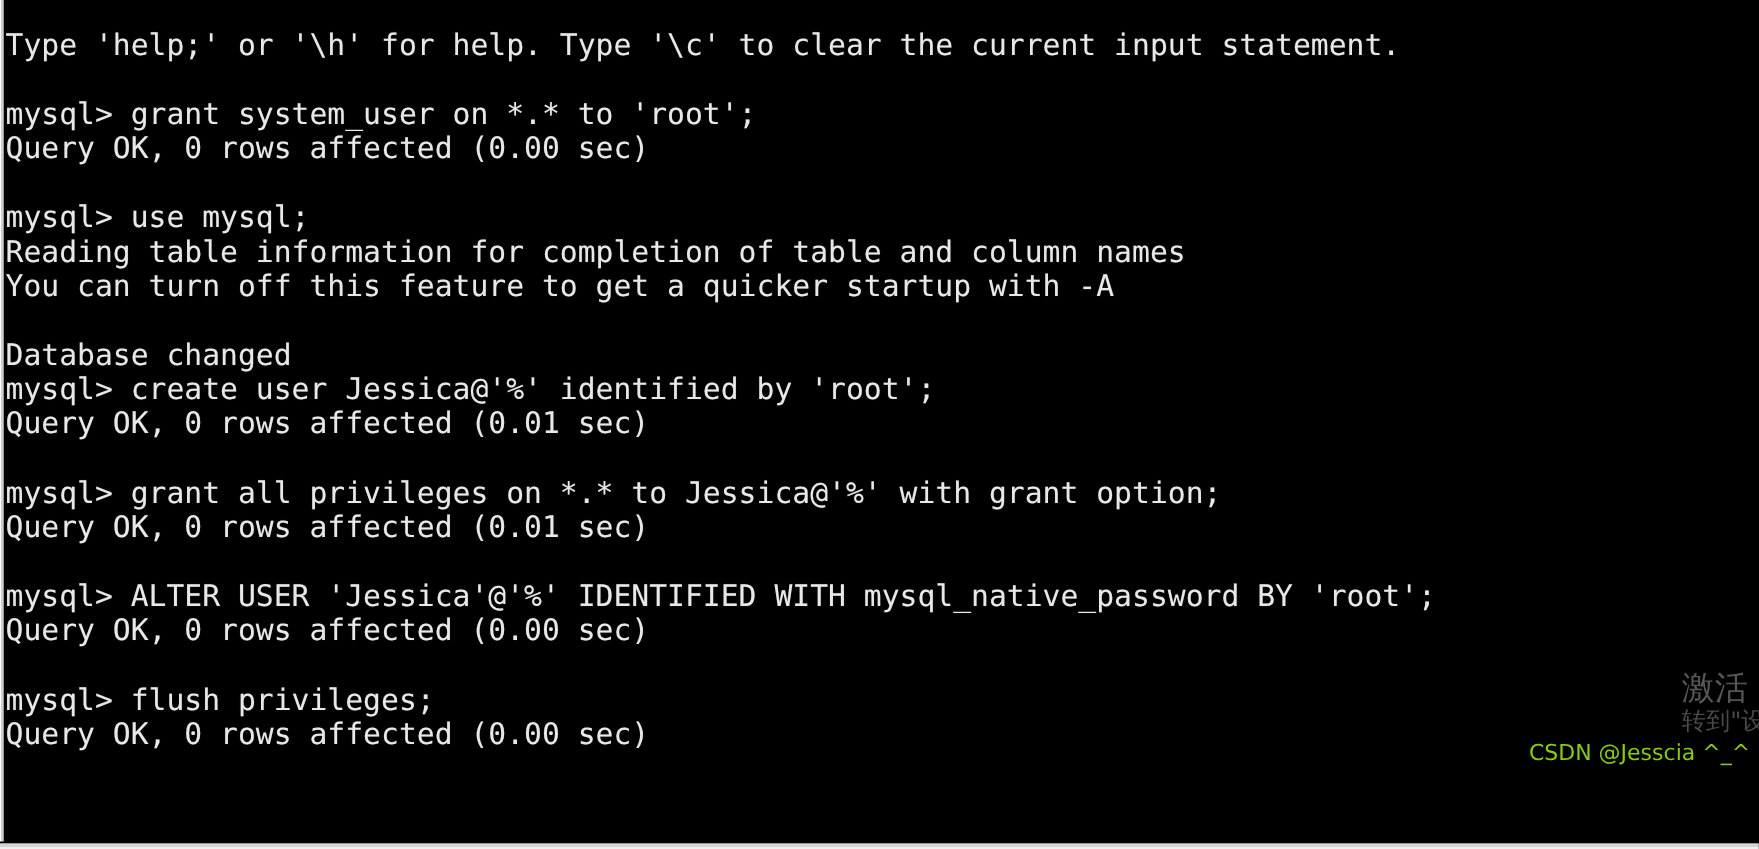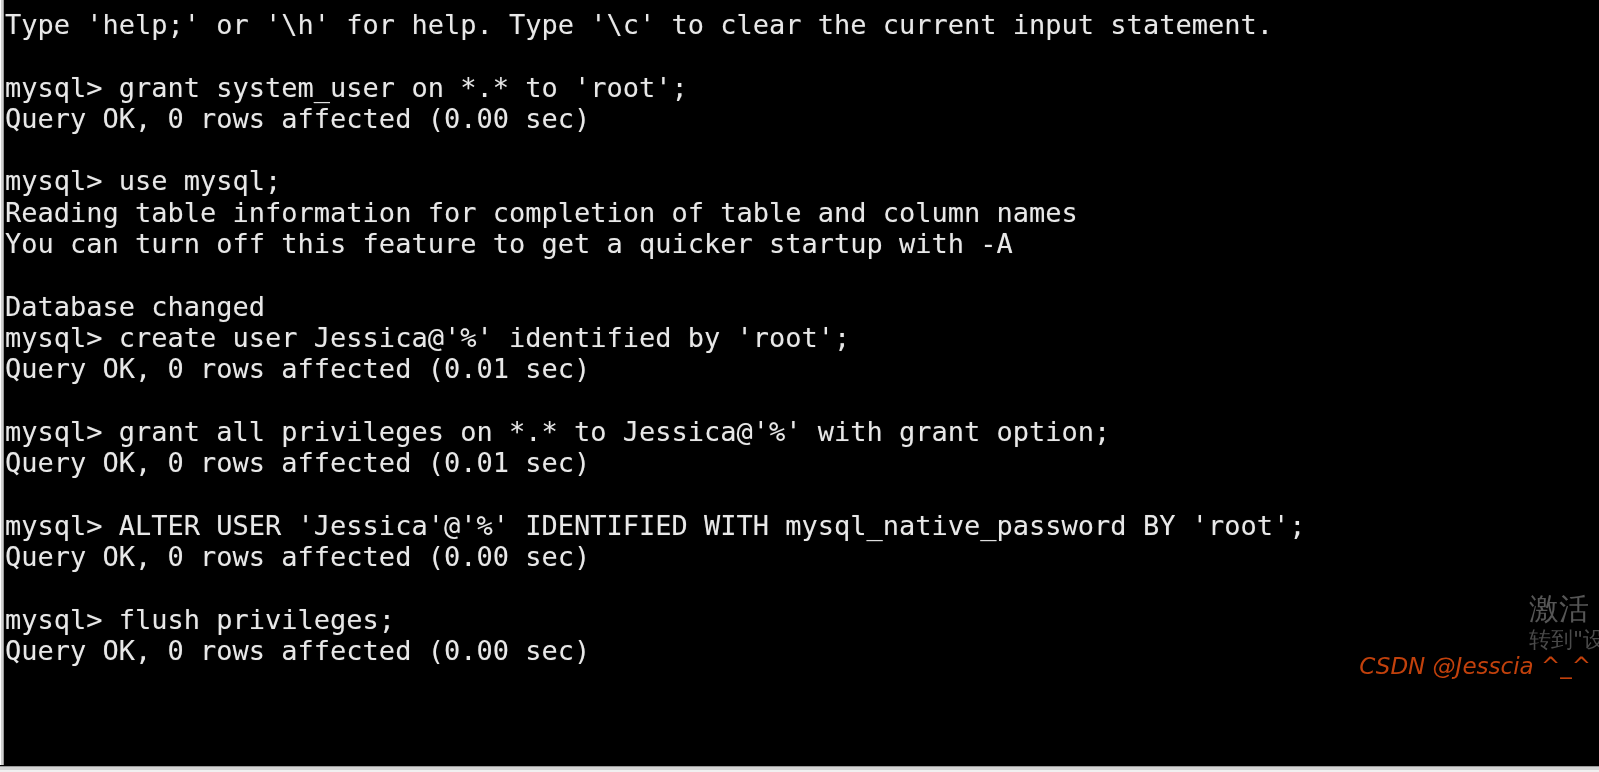--- a/index.html
+++ b/index.html
@@ -38,21 +38,21 @@
     left: 0;
     bottom: 0;
     width: 1599px;
     height: 7px;
     background: linear-gradient(to bottom, #000000 0px, #000000 1px, #9a9a9a 1px, #9a9a9a 2px, #d4d4d4 2px, #d4d4d4 5px, #f0f0f0 5px);
   }
 
   #screen {
     position: absolute;
     left: 5px;
-    top: 0;
+    top: 17px;
     width: 1594px;
     height: 688px;
     background: #000000;
     overflow: hidden;
   }
 
   #console-output {
     position: absolute;
     left: 0px;
     top: 9px;
@@ -93,25 +93,24 @@
     display: block;
     font-size: 22px;
     color: #4a4a4a;
     white-space: nowrap;
   }
   #csdn-watermark {
     position: absolute;
     right: 8px;
     bottom: 9px;
     font-family: "DejaVu Sans", "Liberation Sans", sans-serif;
-    font-size: 23px;
-    color: #c2410c;
+    font-size: 20px;
+    color: #84cc16;
     white-space: nowrap;
     pointer-events: none;
-    font-style: italic;
   }
 </style>
 </head>
 <body>
 
 <div id="terminal-window">
 
   <div id="frame-left"></div>
 
   <div id="screen">

